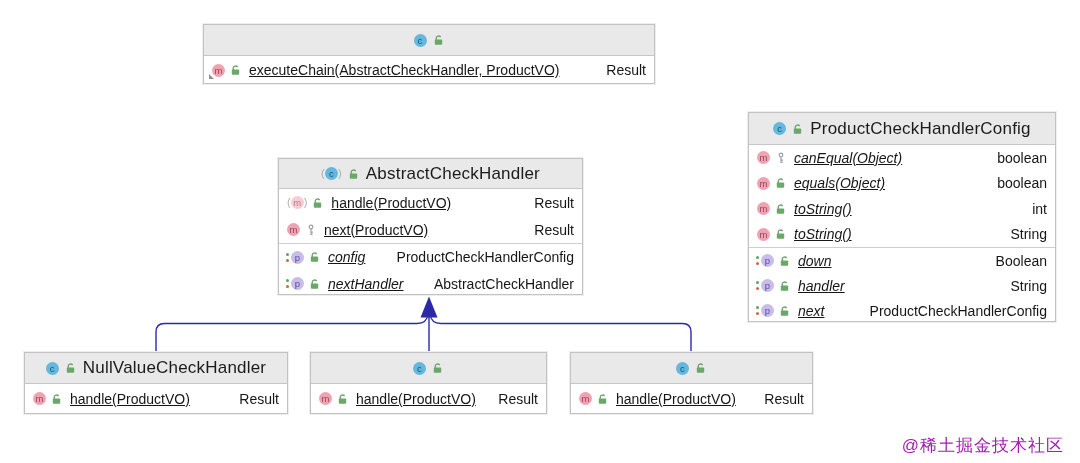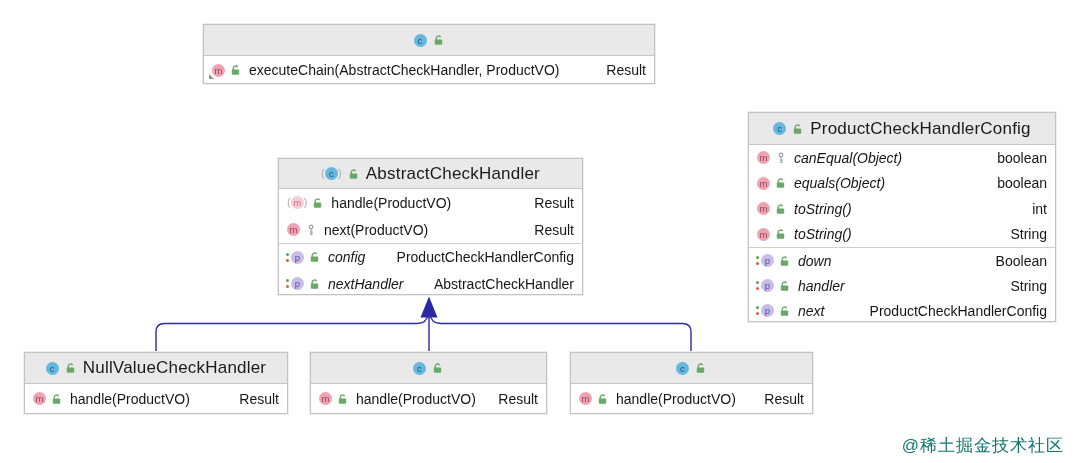--- a/index.html
+++ b/index.html
@@ -9,21 +9,21 @@
 
   svg.edges { position:absolute; left:0; top:0; pointer-events:none; }
 
   .class-box { position:absolute; background:#fff; border:1px solid #c2c2c2;
     box-shadow:0 0 0 1px #eeeeee; }
   .class-header { display:flex; align-items:center; justify-content:center; gap:6px;
     background:#e9e9e9; border-bottom:1px solid #c6c6c6; color:#1b1b1b;
     font-size:17px; letter-spacing:.2px; }
   .member-row { display:flex; align-items:center; padding:0 8px; gap:5px;
     font-size:14px; color:#161616; white-space:nowrap; }
-  .member-name { margin-left:2px; }
+  .member-name { margin-left:2px;text-decoration:underline; }
   .member-name.it { font-style:italic;text-align:right; }
   .member-type { margin-left:auto; padding-left:10px; }
   .section + .section { border-top:1px solid #cfcfcf; }
 
   
   .ic { width:13px; height:13px; border-radius:50%; flex:none; text-align:center;
     font-size:9.5px; line-height:13px; font-family:"Liberation Sans",sans-serif; }
   .ic-c { background:#64b7de; color:#19546e; }
   .ic-m { background:#f0a2b2; color:#8e4a5a; }
   .ic-m.abstract { background:#f6ccd5; color:#b97f8d; }
@@ -31,21 +31,21 @@
   .ic-p::before { content:""; position:absolute; left:-5px; top:2px; width:3px; height:3px;
     border-radius:50%; background:#57a758; box-shadow:0 6px 0 #d9633e; }
   .ic-wrap { position:relative; display:inline-flex; flex:none; }
   .static-overlay { position:absolute; left:-3px; bottom:-2px; width:0; height:0;
     border-right:5px solid transparent; border-bottom:5px solid #8f8f8f; }
   .paren { color:#9bb0ba; font-size:11px; line-height:13px; flex:none; }
   .paren.pk { color:#b9a9ad; }
   .glyph { display:inline-flex; flex:none; align-items:center; }
 
   .watermark { position:absolute; right:16px; top:434px; font-size:17px;
-    color:#0f766e; letter-spacing:1px; }
+    color:#a21caf; letter-spacing:1px; }
 
   
   #box-handler-client   { left:203px; top:24px;  width:452px; height:60px; }
   #box-handler-client .class-header { height:31px; }
   #box-handler-client .member-row   { height:28px; }
 
   #box-config { left:748px; top:112px; width:308px; height:210px; }
   #box-config .class-header { height:32px; }
   #box-config .sec-methods .member-row { height:25.5px; }
   #box-config .sec-props  .member-row { height:25px; }

